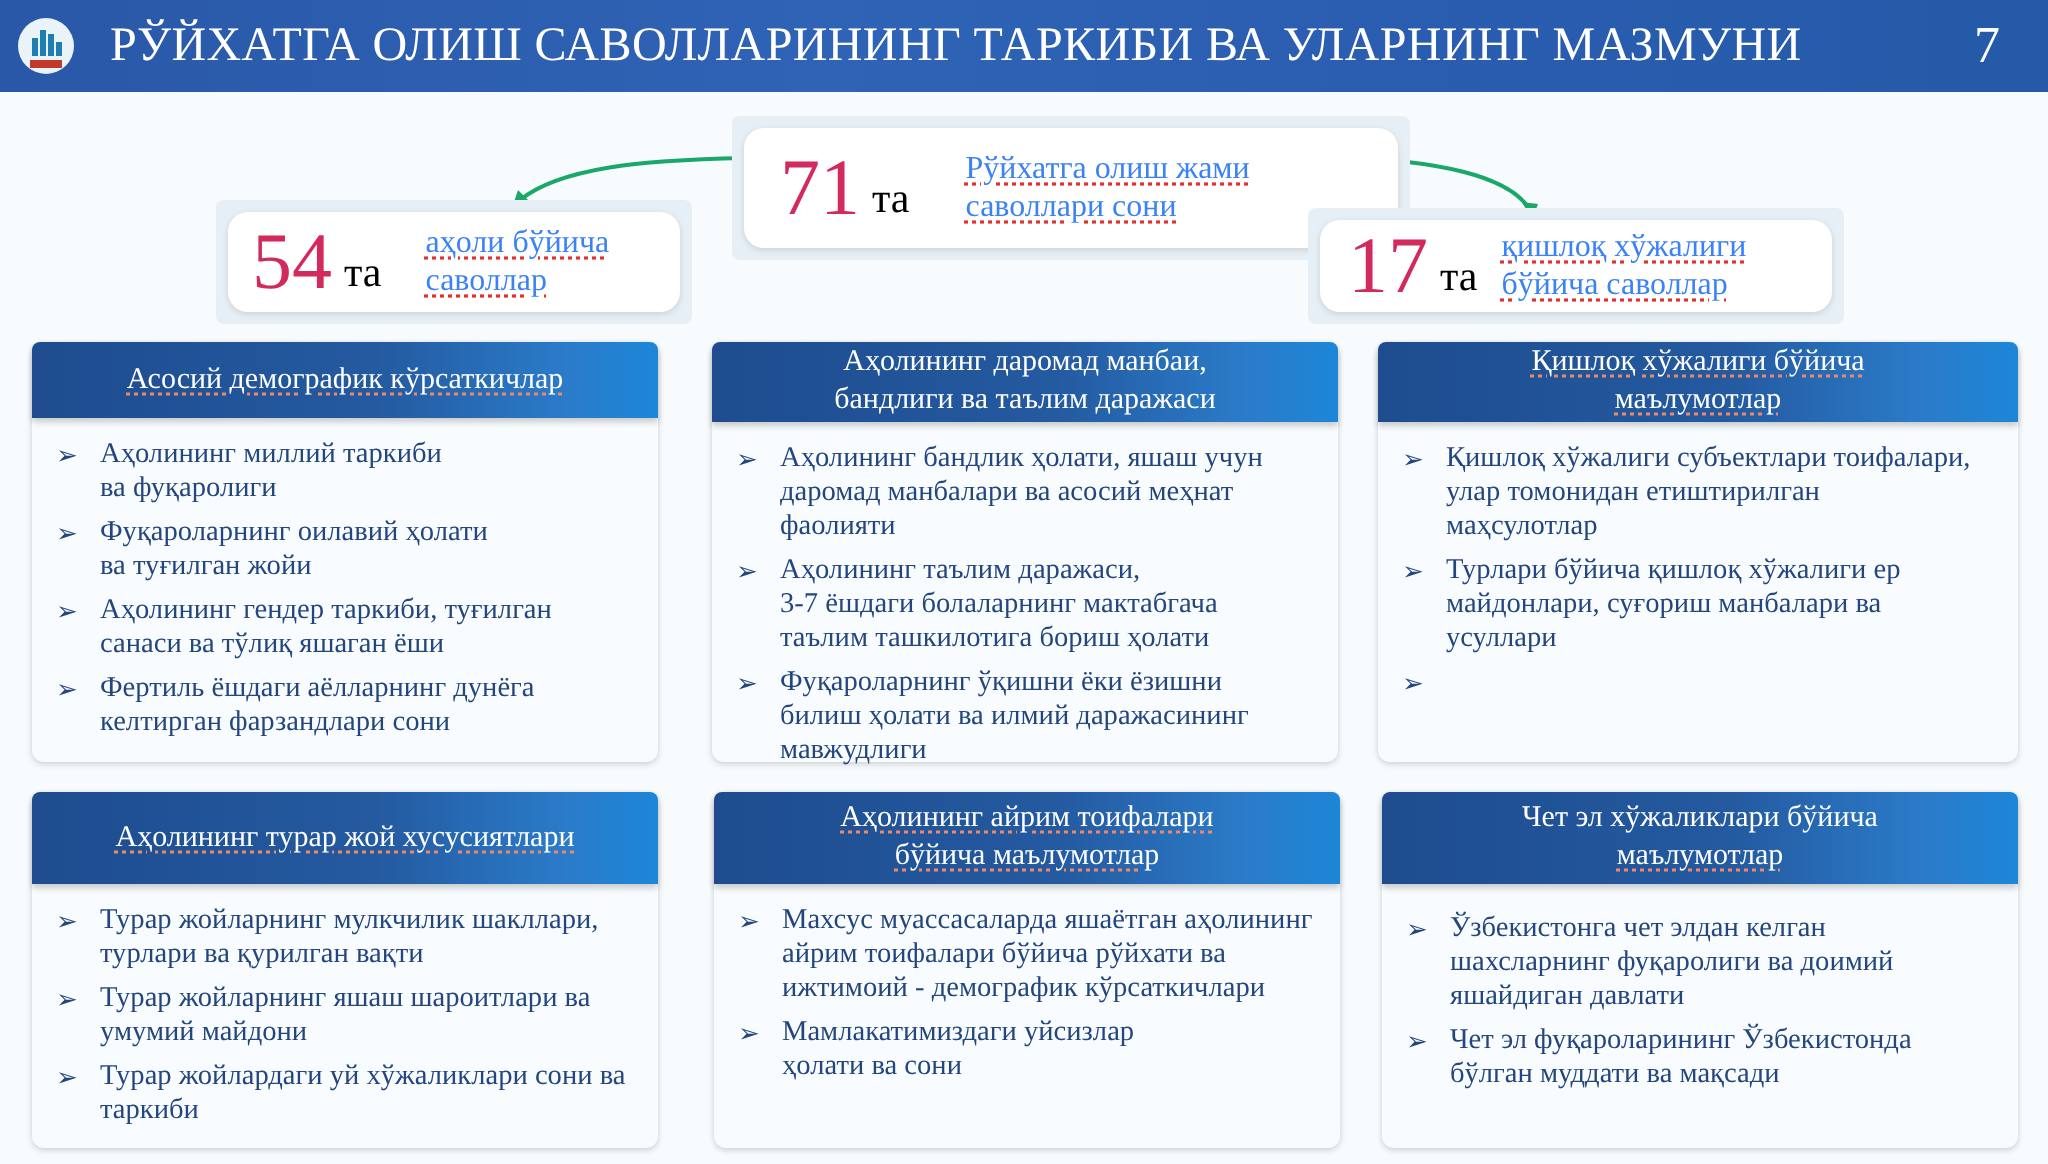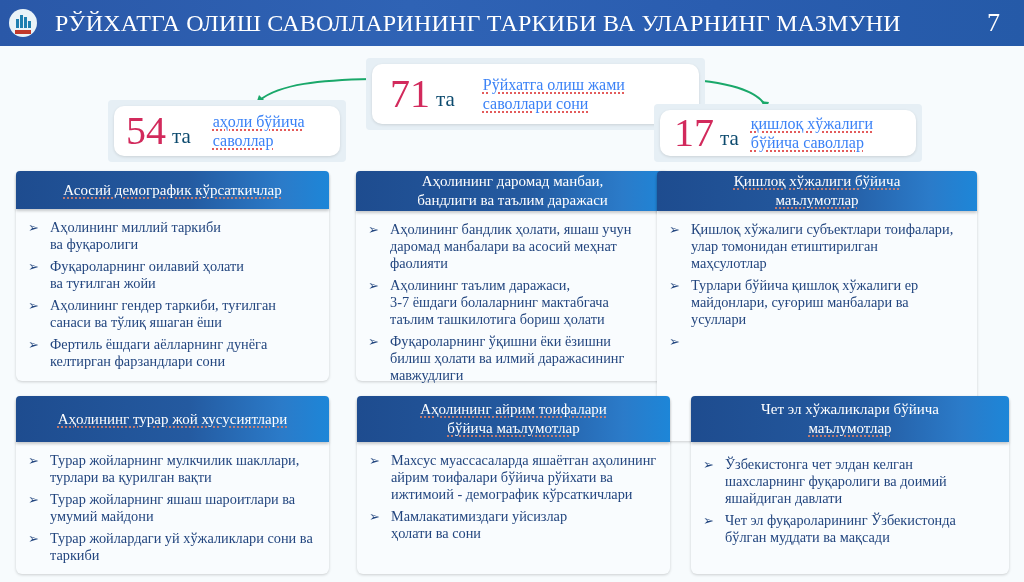--- a/index.html
+++ b/index.html
@@ -36,21 +36,21 @@
     }
     .stat-card {
       background: #ffffff; border-radius: 10px; height: 100%;
       box-shadow: 0 1px 3px rgba(0,0,0,0.12);
       display: flex; align-items: center;
     }
     .stat-num {
       color: #d22a5c; font-family: "Liberation Serif", serif; font-size: 40px; line-height: 1;
     }
     .stat-ta {
-      color: #0c4a6e; font-family: "Liberation Serif", serif; font-size: 21px; margin-left: 6px; margin-top: 10px;
+      color: #000000; font-family: "Liberation Serif", serif; font-size: 21px; margin-left: 6px; margin-top: 10px;
     }
     .stat-text {
       color: #3b82f6; font-family: "Liberation Serif", serif; font-size: 16px; line-height: 19px;
     }
     .stat-text span { text-decoration: underline dotted #d33; text-underline-offset: 3px; }
 
     .box {
       position: absolute; background: #f9fcfe; border-radius: 6px;
       box-shadow: 0 1px 3px rgba(0,0,0,0.18);
     }
@@ -175,21 +175,21 @@
       </li>
     <li>
         <span class="arrow">➢</span>
         <span class="txt">Фуқароларнинг ўқишни ёки ёзишни
 билиш ҳолати ва илмий даражасининг
 мавжудлиги</span>
       </li>
   </ul>
 </div>
 
-<div class="box" style="left:657px;top:171px;width:320px;height:270px;">
+<div class="box" style="left:689px;top:171px;width:320px;height:210px;">
   <div class="box-head" style="height:40px;">
     <div class="ul">Қишлоқ хўжалиги бўйича</div>
     <div class="ul">маълумотлар</div>
   </div>
   <ul class="items">
     <li>
         <span class="arrow">➢</span>
         <span class="txt">Қишлоқ хўжалиги субъектлари тоифалари,
 улар томонидан етиштирилган
 маҳсулотлар</span>

